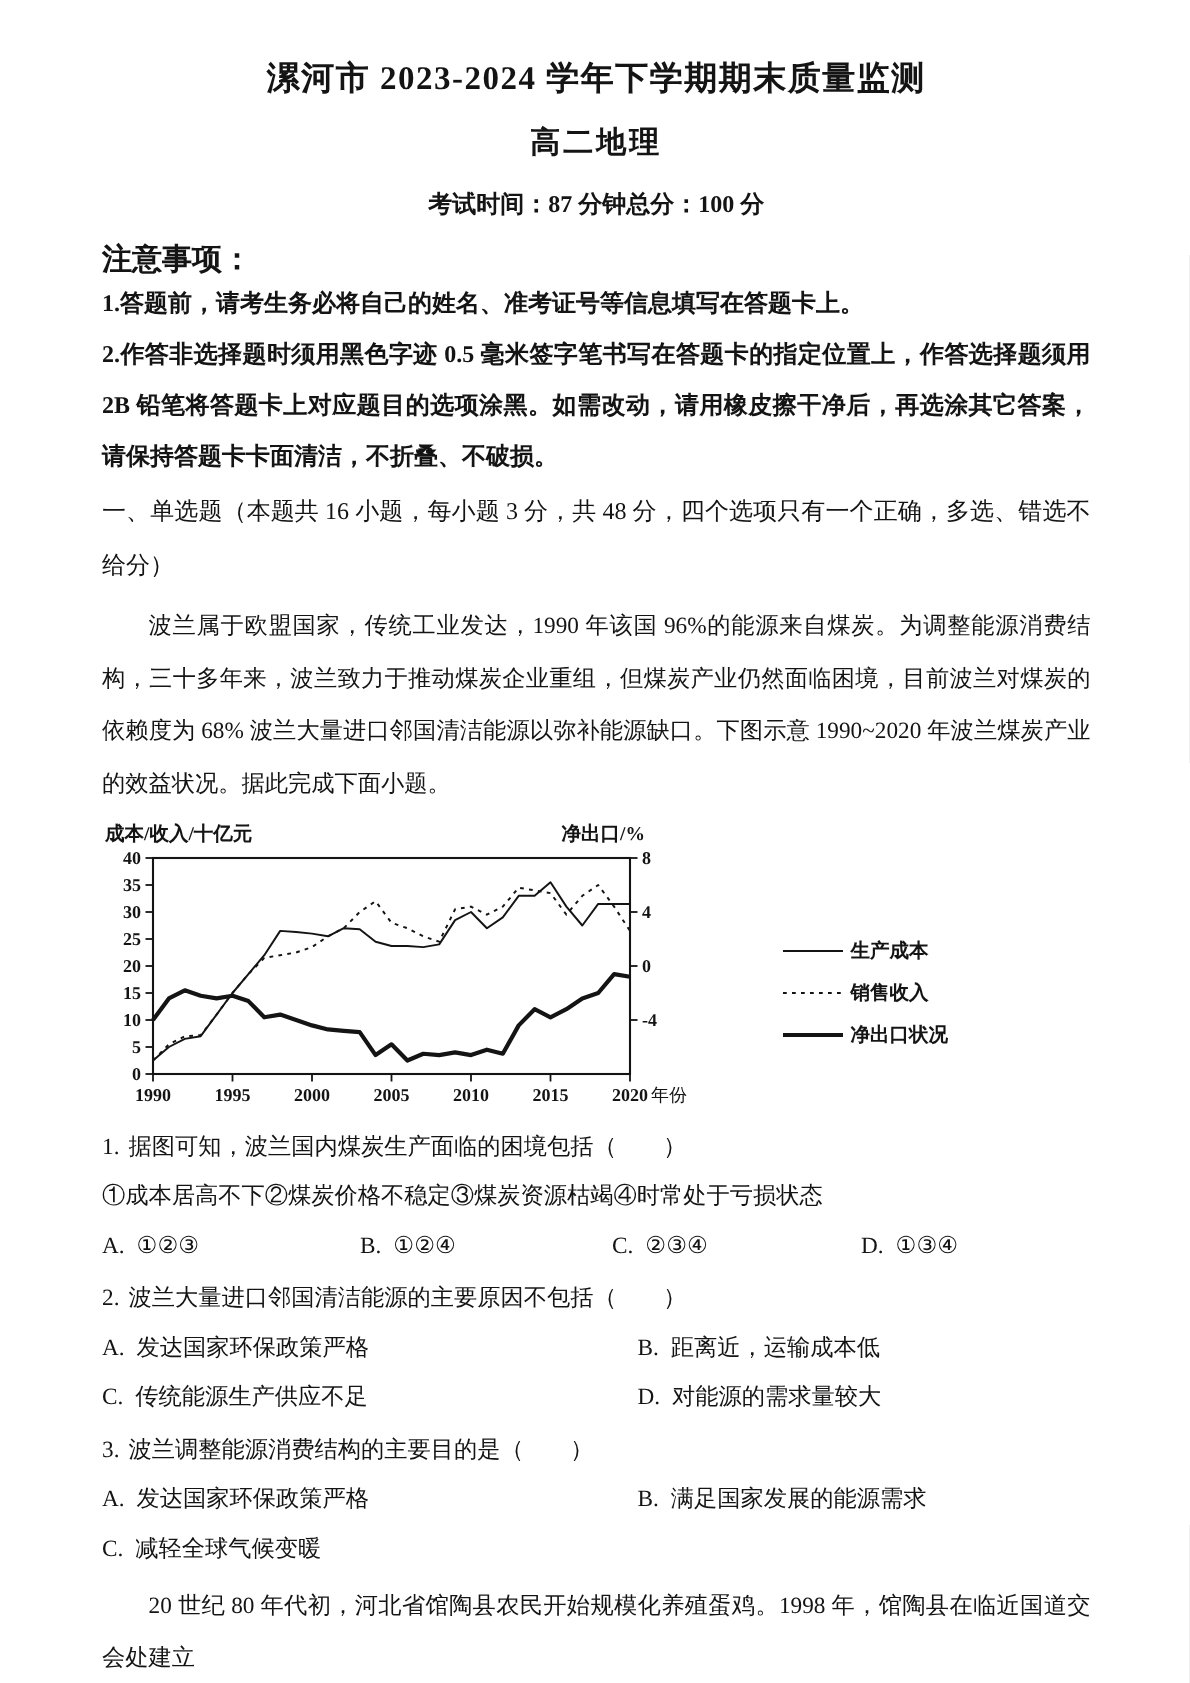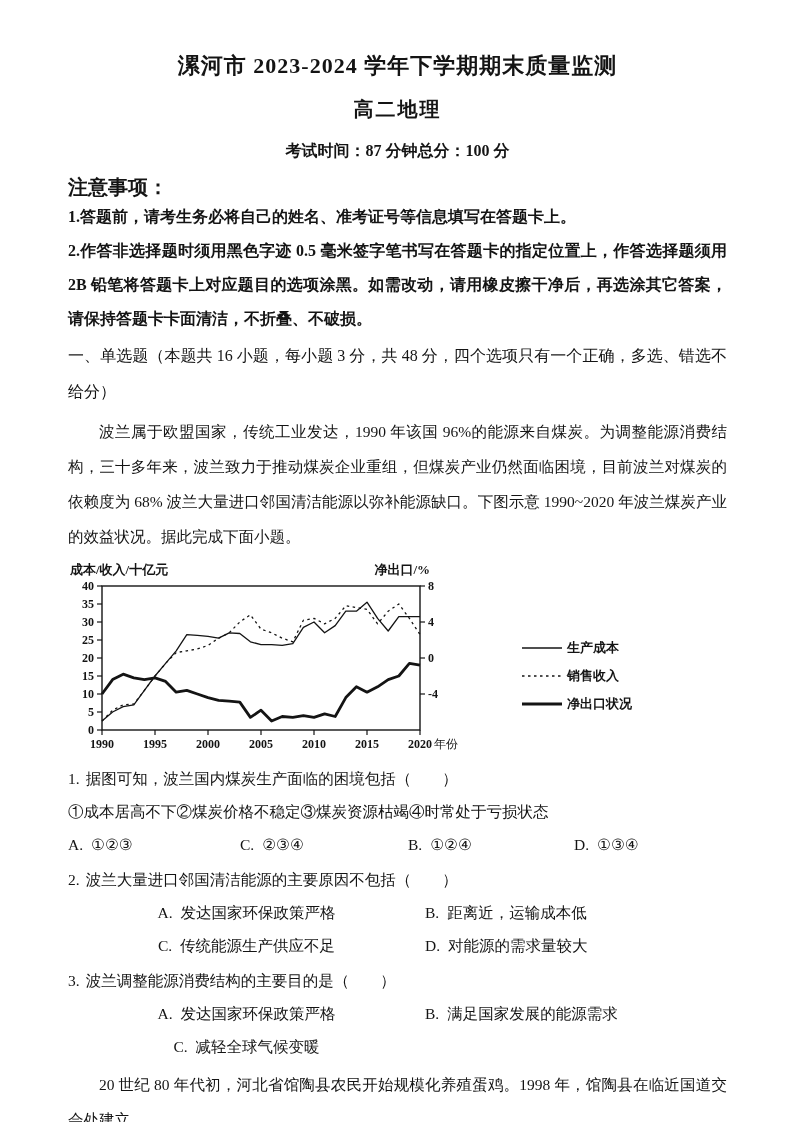--- a/index.html
+++ b/index.html
@@ -2,21 +2,21 @@
 <html><head>
 <meta charset="utf-8">
 <style>
   html,body{margin:0;padding:0;background:#e8e8e8;}
   .page{
     position:relative;
     width:793px;height:1122px;
     margin:0 auto;
     background:#ffffff;
     box-sizing:border-box;
-    padding:50px 66px 30px 68px;
+    padding:36px 66px 30px 68px;
     font-family:"Liberation Serif","DejaVu Serif",serif;
     color:#141414;
     overflow:hidden;
   }
   .doc-title{
     margin:0;text-align:center;
     font-size:22px;font-weight:bold;letter-spacing:1px;line-height:32px;
   }
   .doc-subtitle{
     margin:14px 0 0 0;text-align:center;
@@ -47,21 +47,21 @@
   p.q-note{margin:0;font-size:15.5px;line-height:33px;}
   .q-num{margin-right:6px;}
   .opt-row{display:flex;margin:0;font-size:15.5px;line-height:33px;}
   .opt{white-space:nowrap;}
   .opt .opt-label{margin-right:8px;}
   
   .row4 .opt:nth-child(1){width:172px;}
   .row4 .opt:nth-child(2){width:168px;}
   .row4 .opt:nth-child(3){width:166px;}
   
-  .row2 .opt:nth-child(1){width:357px;text-align:center;}
+  .row2 .opt:nth-child(1){width:357px;}
 </style>
 </head>
 <body>
 
 <div class="page">
 
   <h1 class="doc-title">漯河市 2023-2024 学年下学期期末质量监测</h1>
   <h2 class="doc-subtitle">高二地理</h2>
   <div class="exam-info">考试时间：87 分钟总分：100 分</div>
 
@@ -128,22 +128,22 @@
         <text x="497" y="120" text-anchor="start" font-size="13" font-family="&quot;Liberation Serif&quot;,&quot;DejaVu Serif&quot;,serif" fill="#141414" font-weight="bold">销售收入</text>
         <line x1="452" y1="144" x2="492" y2="144" stroke="#141414" stroke-width="2.8"></line>
         <text x="497" y="148" text-anchor="start" font-size="13" font-family="&quot;Liberation Serif&quot;,&quot;DejaVu Serif&quot;,serif" fill="#141414" font-weight="bold">净出口状况</text>
       </svg>
   </div>
 
   <p class="q-stem"><span class="q-num">1.</span><span>据图可知，波兰国内煤炭生产面临的困境包括（　　）</span></p>
   <p class="q-note">①成本居高不下②煤炭价格不稳定③煤炭资源枯竭④时常处于亏损状态</p>
   <div class="opt-row row4">
     <span class="opt"><span class="opt-label">A.</span><span>①②③</span></span>
+    <span class="opt"><span class="opt-label">B.</span><span>①②④</span></span>
     <span class="opt"><span class="opt-label">C.</span><span>②③④</span></span>
-    <span class="opt"><span class="opt-label">B.</span><span>①②④</span></span>
     <span class="opt"><span class="opt-label">D.</span><span>①③④</span></span>
   </div>
 
   <p class="q-stem"><span class="q-num">2.</span><span>波兰大量进口邻国清洁能源的主要原因不包括（　　）</span></p>
   <div class="opt-row row2">
     <span class="opt"><span class="opt-label">A.</span><span>发达国家环保政策严格</span></span>
     <span class="opt"><span class="opt-label">B.</span><span>距离近，运输成本低</span></span>
   </div>
   <div class="opt-row row2">
     <span class="opt"><span class="opt-label">C.</span><span>传统能源生产供应不足</span></span>

